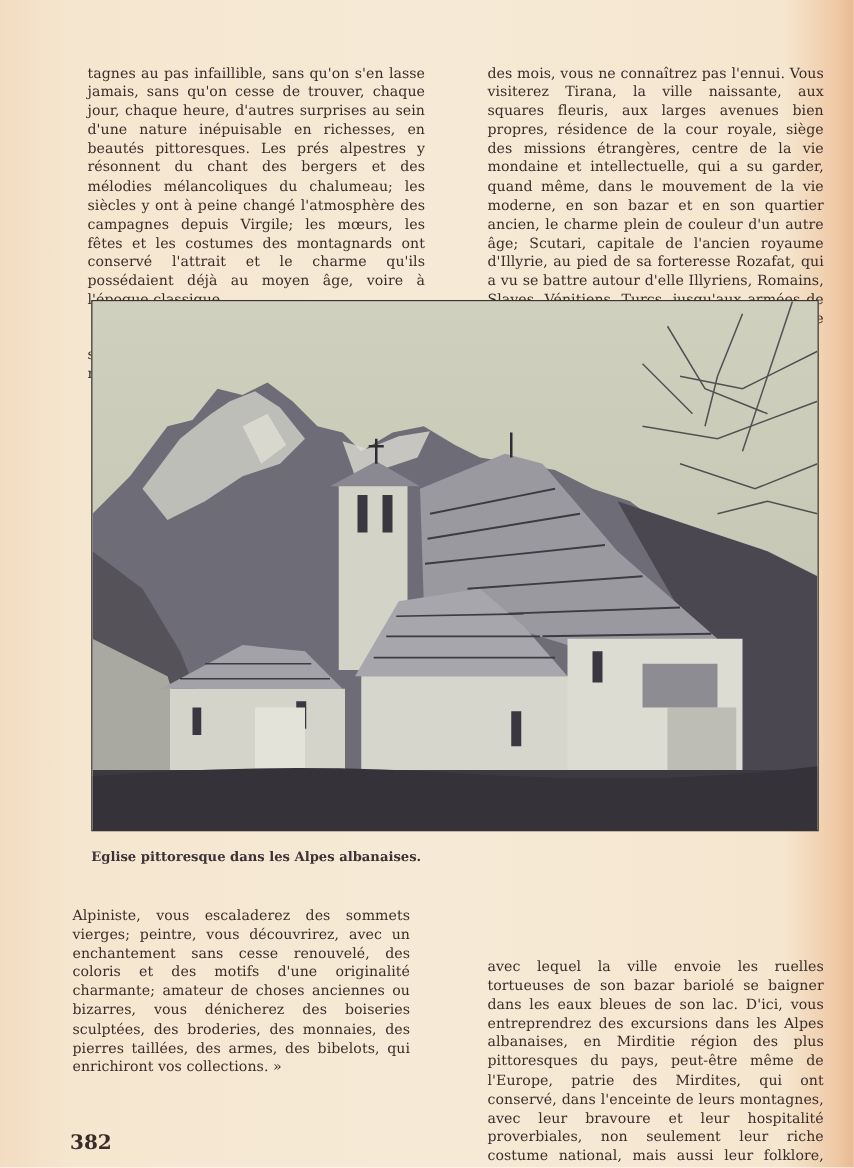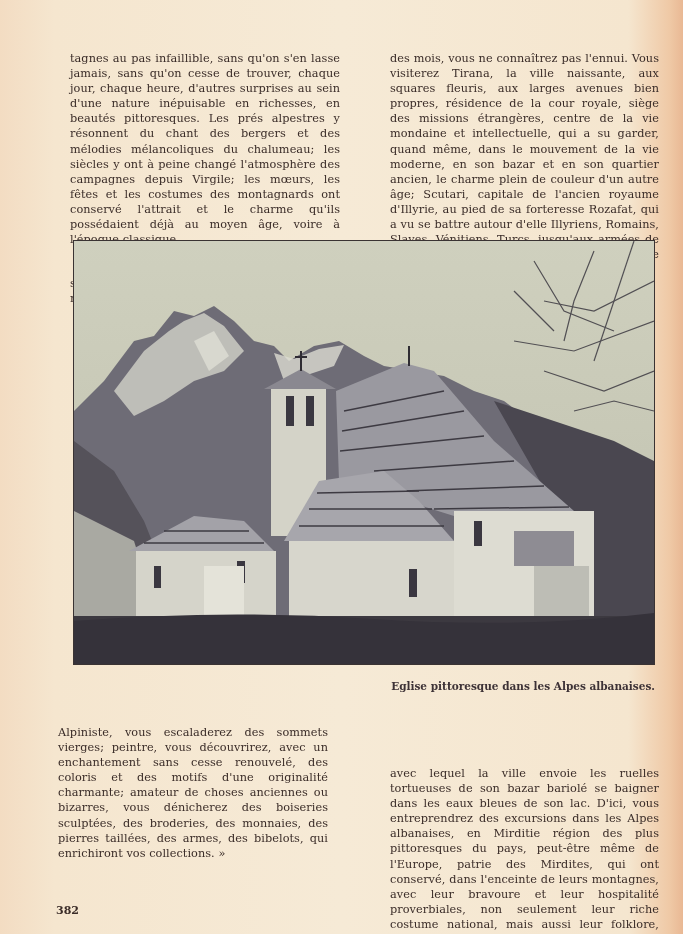--- a/index.html
+++ b/index.html
@@ -19,25 +19,25 @@
   #col-top-right { left:376px; top:37px; width:297px; }
   #col-bot-left { left:44px; top:711px; width:298px; }
   #col-bot-right { left:376px; top:752px; width:297px; }
   .photo {
     position:absolute; left:73px; top:240px; width:582px; height:425px;
     border:1px solid #3a3333; box-sizing:border-box; overflow:hidden;
     background:#c9cbb8;
   }
   .photo svg { display:block; }
   .caption {
-    position:absolute; left:73px; top:680px; width:582px; text-align:right;
+    position:absolute; left:73px; top:680px; width:582px; text-align:left;
     font-size:10.5px; font-weight:bold; color:#3d3236;
   }
   .page-number {
-    position:absolute; left:56px; top:904px; font-size:11px; font-weight:bold; color:#3a2c28;
+    position:absolute; left:56px; top:904px; font-size:16px; font-weight:bold; color:#3a2c28;
   }
 </style>
 </head>
 <body>
 
 <div id="col-top-left" class="col">
   <p>tagnes au pas infaillible, sans qu'on s'en lasse jamais, sans qu'on cesse de trouver, chaque jour, chaque heure, d'autres surprises au sein d'une nature inépuisable en richesses, en beautés pittoresques. Les prés alpestres y résonnent du chant des bergers et des mélodies mélancoliques du chalumeau; les siècles y ont à peine changé l'atmosphère des campagnes depuis Virgile; les mœurs, les fêtes et les costumes des montagnards ont conservé l'attrait et le charme qu'ils possédaient déjà au moyen âge, voire à l'époque classique.</p>
   <p class="indent">» La chasse y est passionnante; le gibier — sanglier, aigle, cerf, pélican, héron —, nombreux.</p>
 </div>
 

